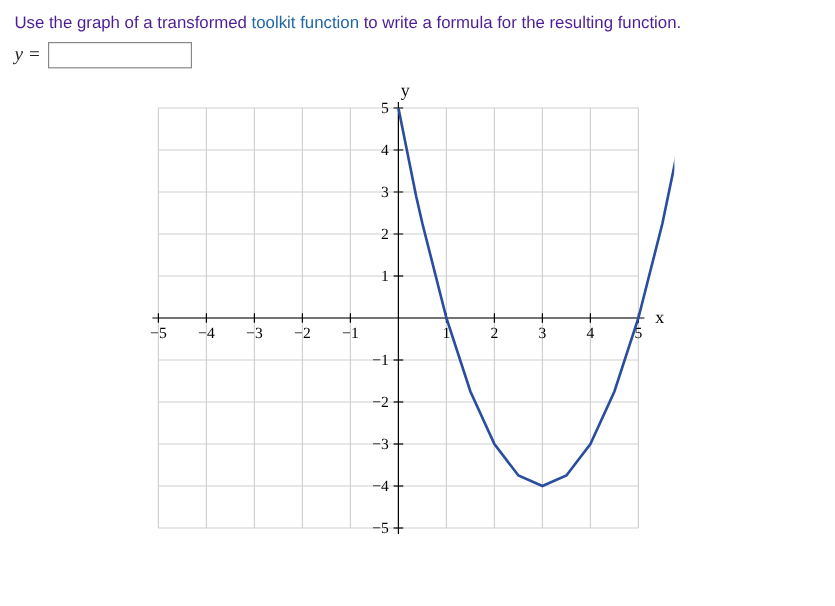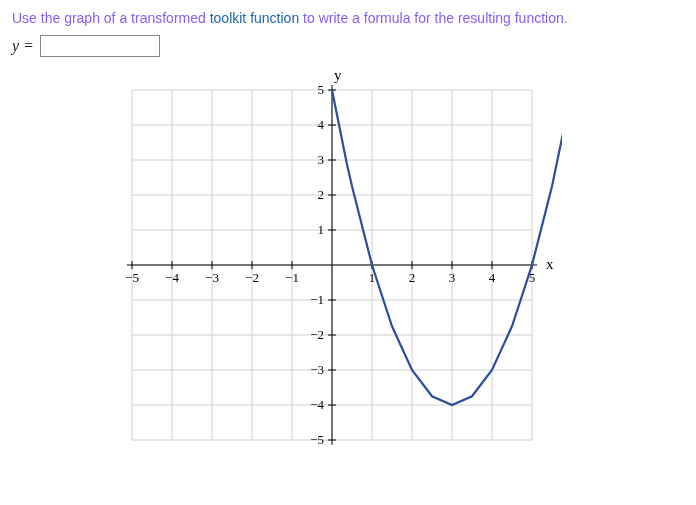--- a/index.html
+++ b/index.html
@@ -5,21 +5,21 @@
     * { box-sizing: border-box; margin: 0; padding: 0; }
     body {
       font-family: Arial, Helvetica, sans-serif;
       background: #fff;
       padding: 8px 12px;
       width: 696px;
       font-size: 14px;
       color: #222;
     }
     .prompt-line { margin-bottom: 6px; line-height: 1.5; }
-    .prompt-text { color: #8b5cf6; }
+    .prompt-text { color: #4c1d95; }
     .link-term { color: #2166a5; cursor: pointer; }
     .input-line {
       display: flex;
       align-items: center;
       gap: 6px;
       margin-bottom: 8px;
     }
     .ital { font-style: italic; font-family: "Times New Roman", serif; font-size: 16px; }
     .formula-input {
       width: 120px;

